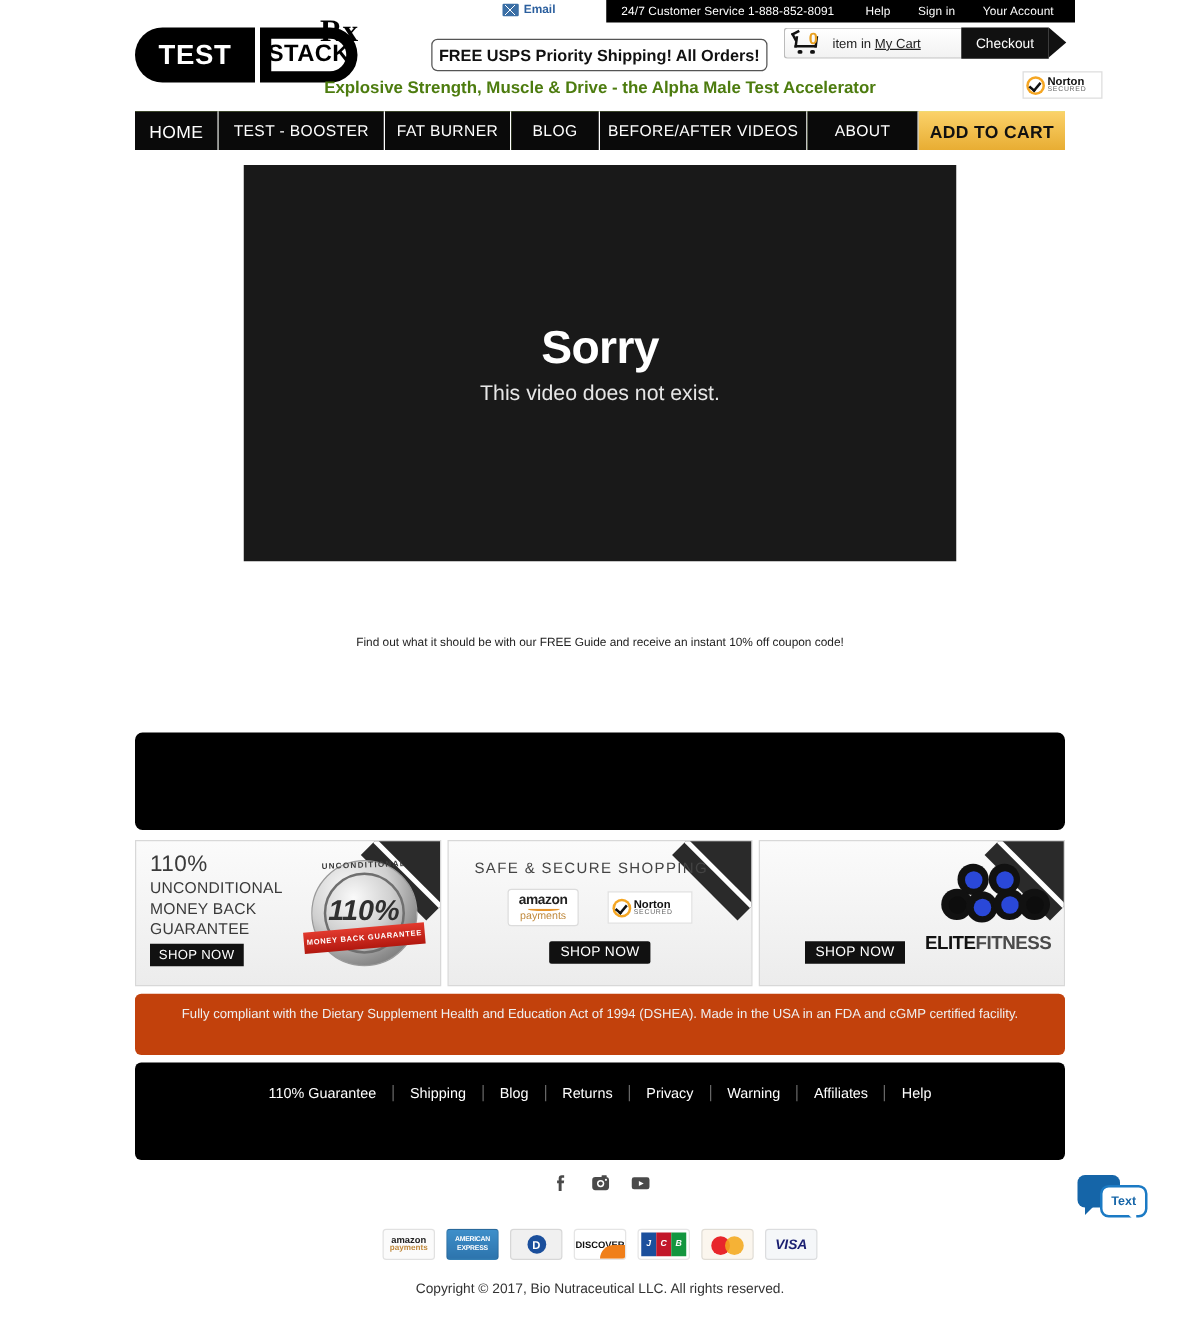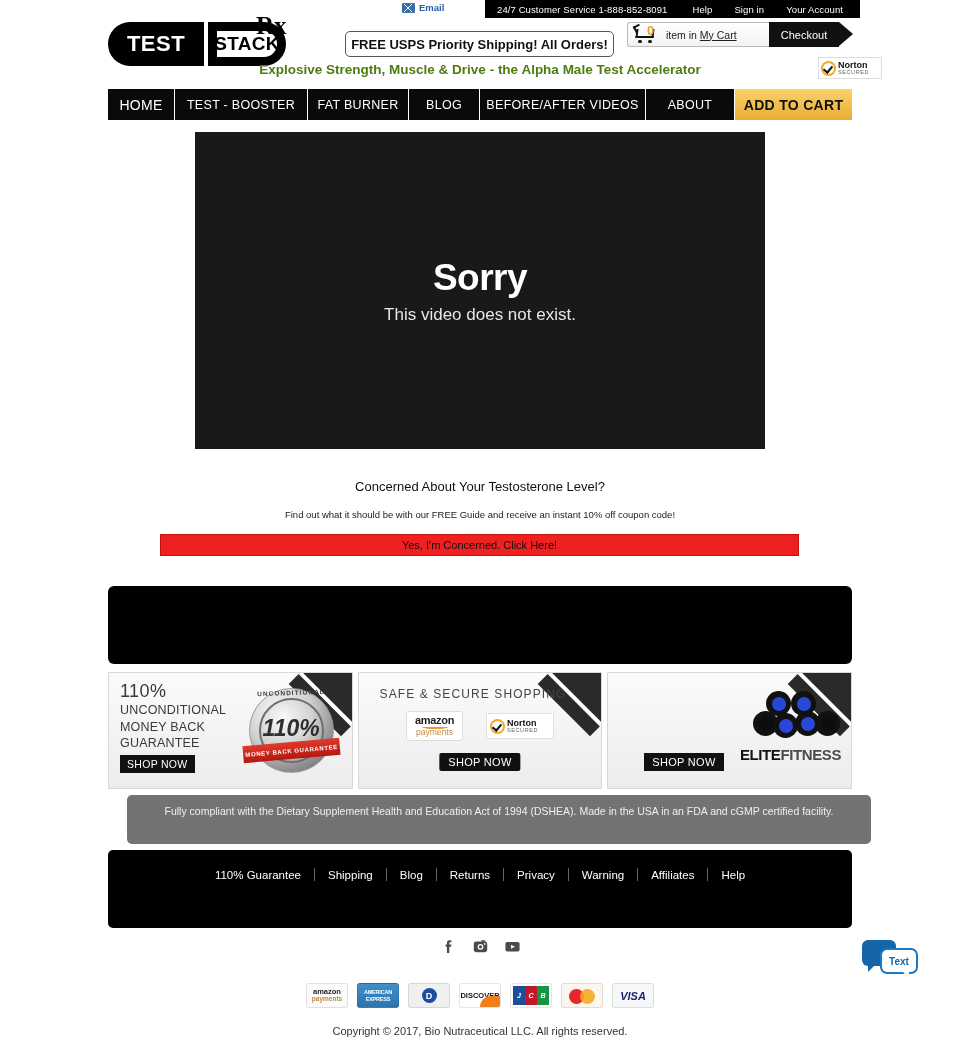--- a/index.html
+++ b/index.html
@@ -336,23 +336,23 @@
   .ef-word {
     position: absolute; left: 0; top: 55px; width: 106px;
     text-align: right; font-size: 15px; font-weight: bold;
     color: #111; letter-spacing: -.4px;
   }
   .ef-word em { font-style: normal; color: #4a4a4a; }
 
   
   .compliance {
     position: absolute; left: 108px; top: 795px; width: 744px; height: 49px;
-    background: #737373; border-radius: 5px;
+    background: #c2410c; border-radius: 5px;
     color: #efefef; font-size: 10.5px; line-height: 1.7;
-    text-align: center; padding: 8px 22px; margin-left: 19px;
+    text-align: center; padding: 8px 22px;
   }
 
   
   .footer-box {
     position: absolute; left: 108px; top: 850px; width: 744px; height: 78px;
     background: #000; border-radius: 5px;
   }
   .footer-links {
     position: absolute; left: 0; top: 18px; width: 744px;
     display: flex; align-items: center; justify-content: center;
@@ -508,23 +508,21 @@
     <div class="nav-item videos">BEFORE/AFTER VIDEOS</div>
     <div class="nav-item about">ABOUT</div>
     <div class="nav-item cta">ADD TO CART</div>
   </nav>
 
   <div class="video-box">
     <div class="video-sorry">Sorry</div>
     <div class="video-sub">This video does not exist.</div>
   </div>
 
-  <div class="concerned-head">Concerned About Your Testosterone Level?</div>
   <div class="concerned-sub">Find out what it should be with our FREE Guide and receive an instant 10% off coupon code!</div>
-  <div class="concerned-cta">Yes, I'm Concerned. Click Here!</div>
 
   <div class="black-banner"></div>
 
   <div class="promos">
 
     <div class="promo">
       <span class="corner"></span>
       <div class="p1-text">
         <span class="big">110%</span>
         <span class="sm">UNCONDITIONAL</span>

